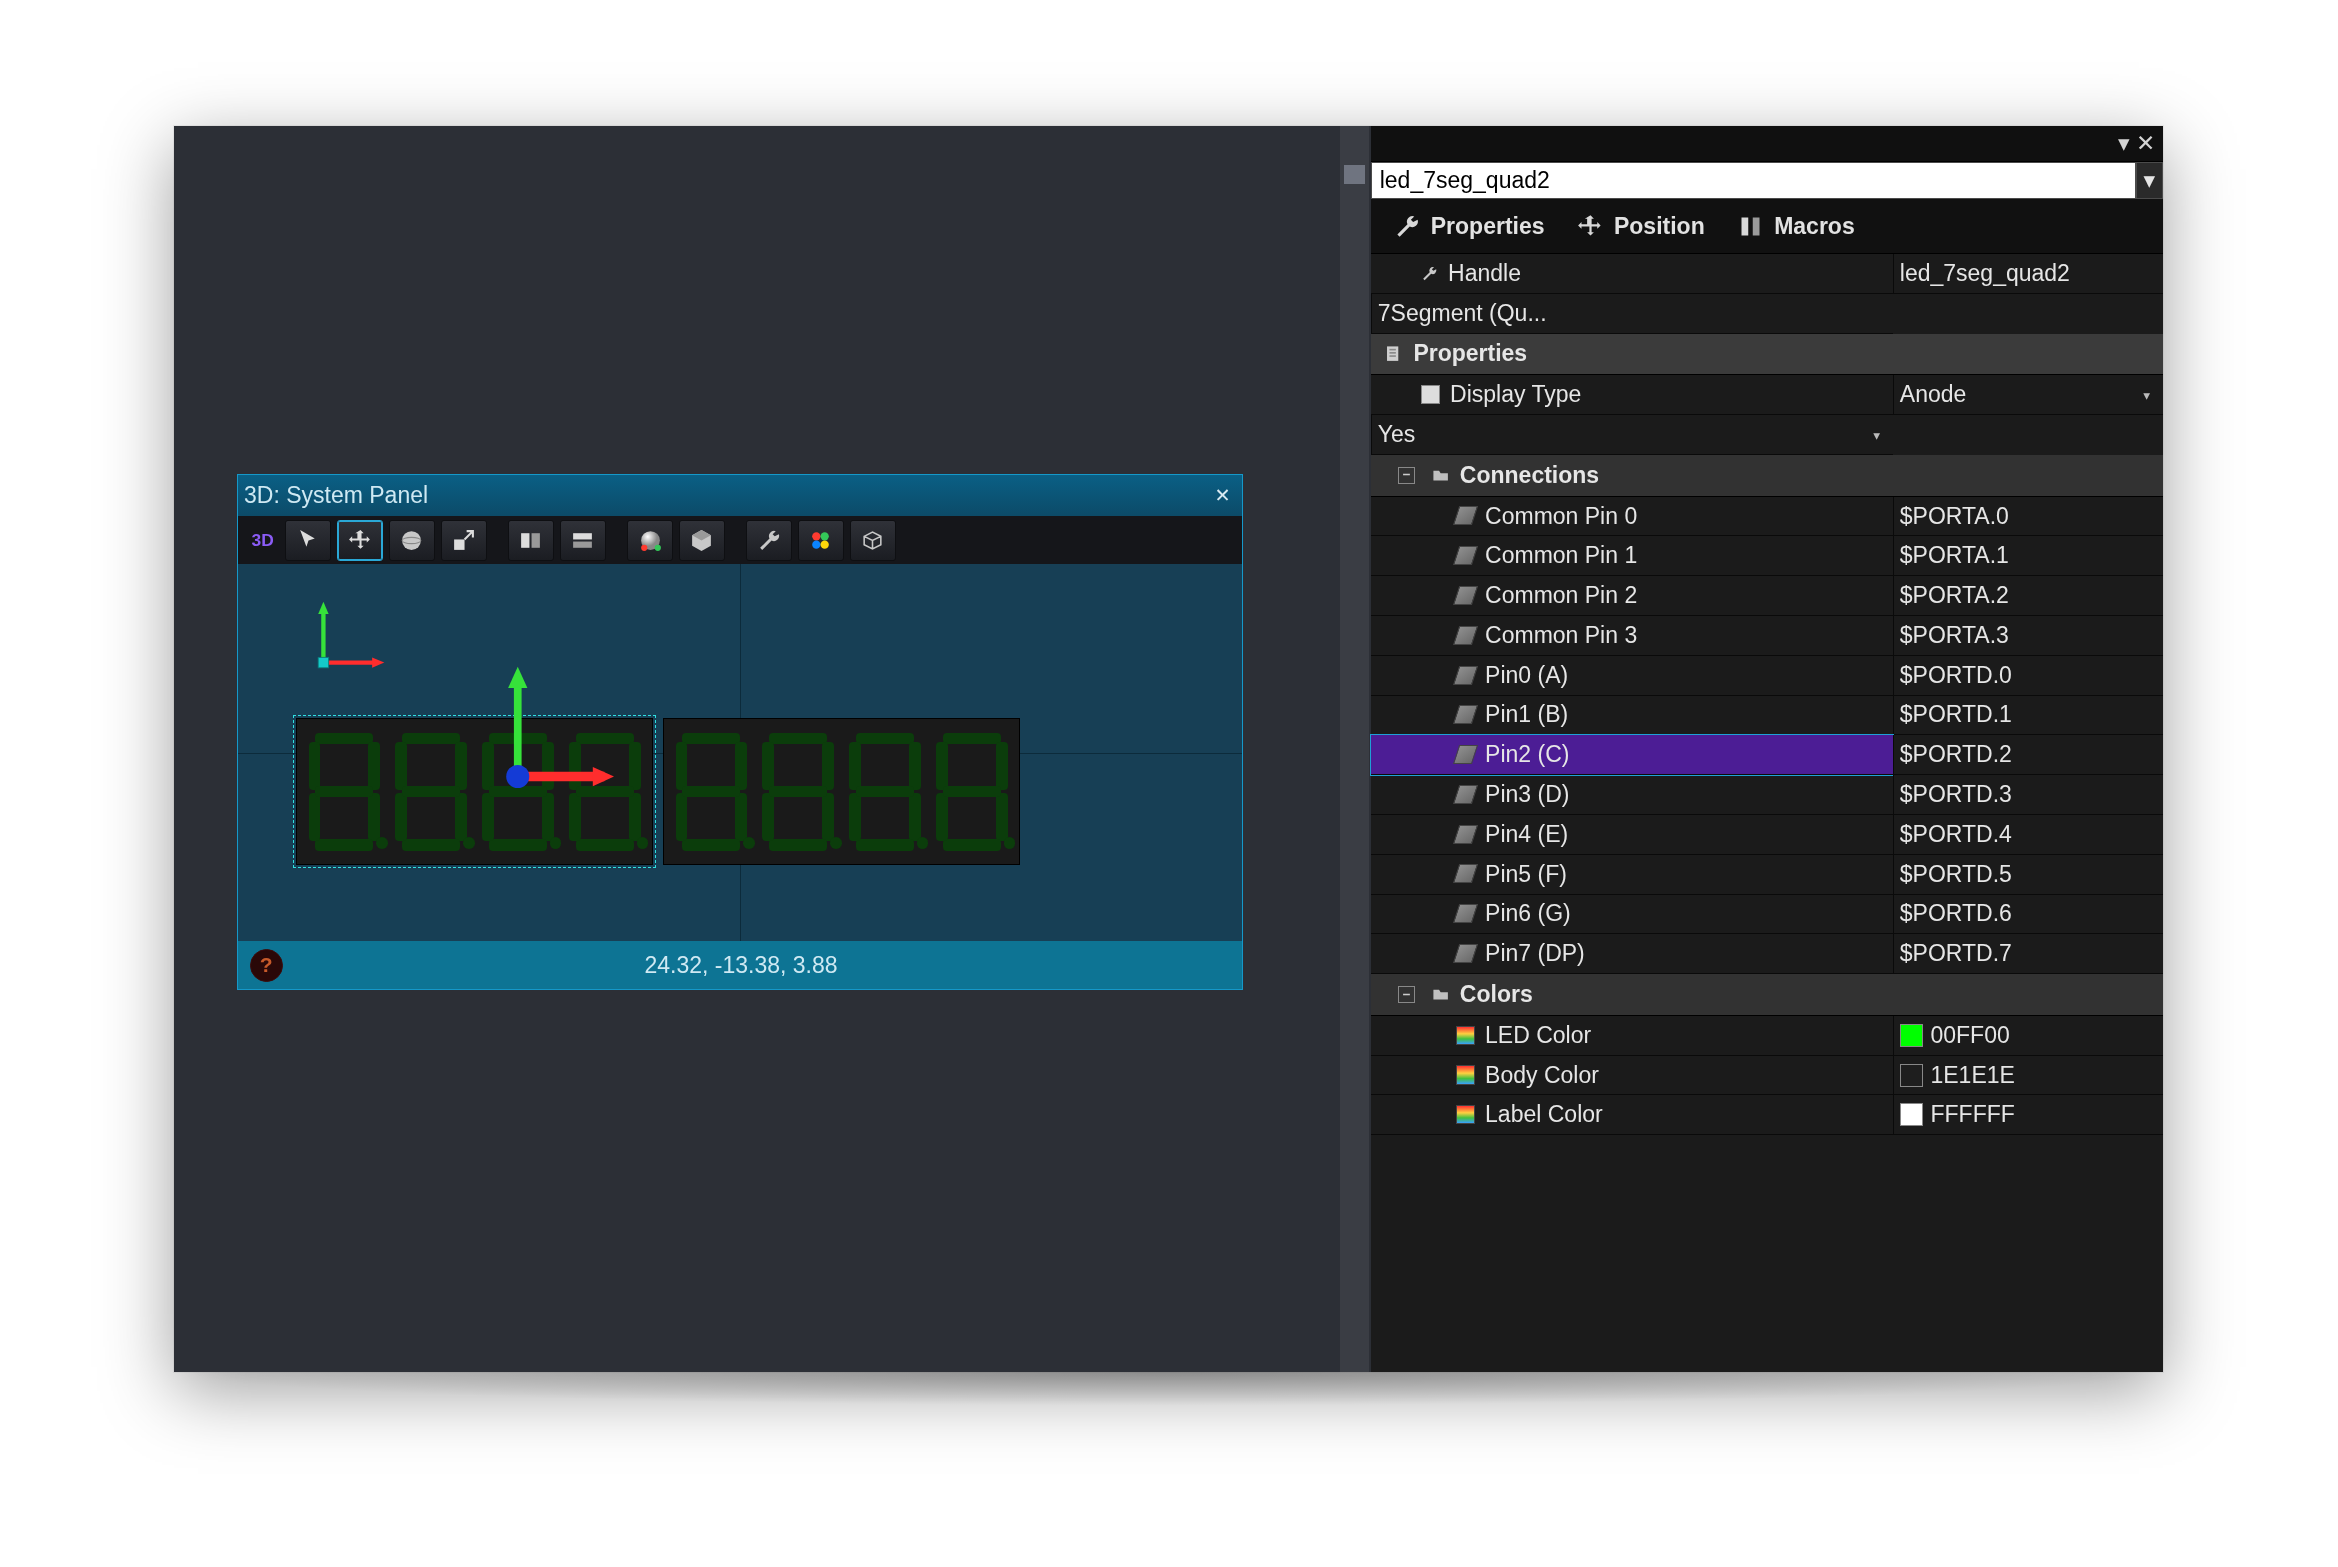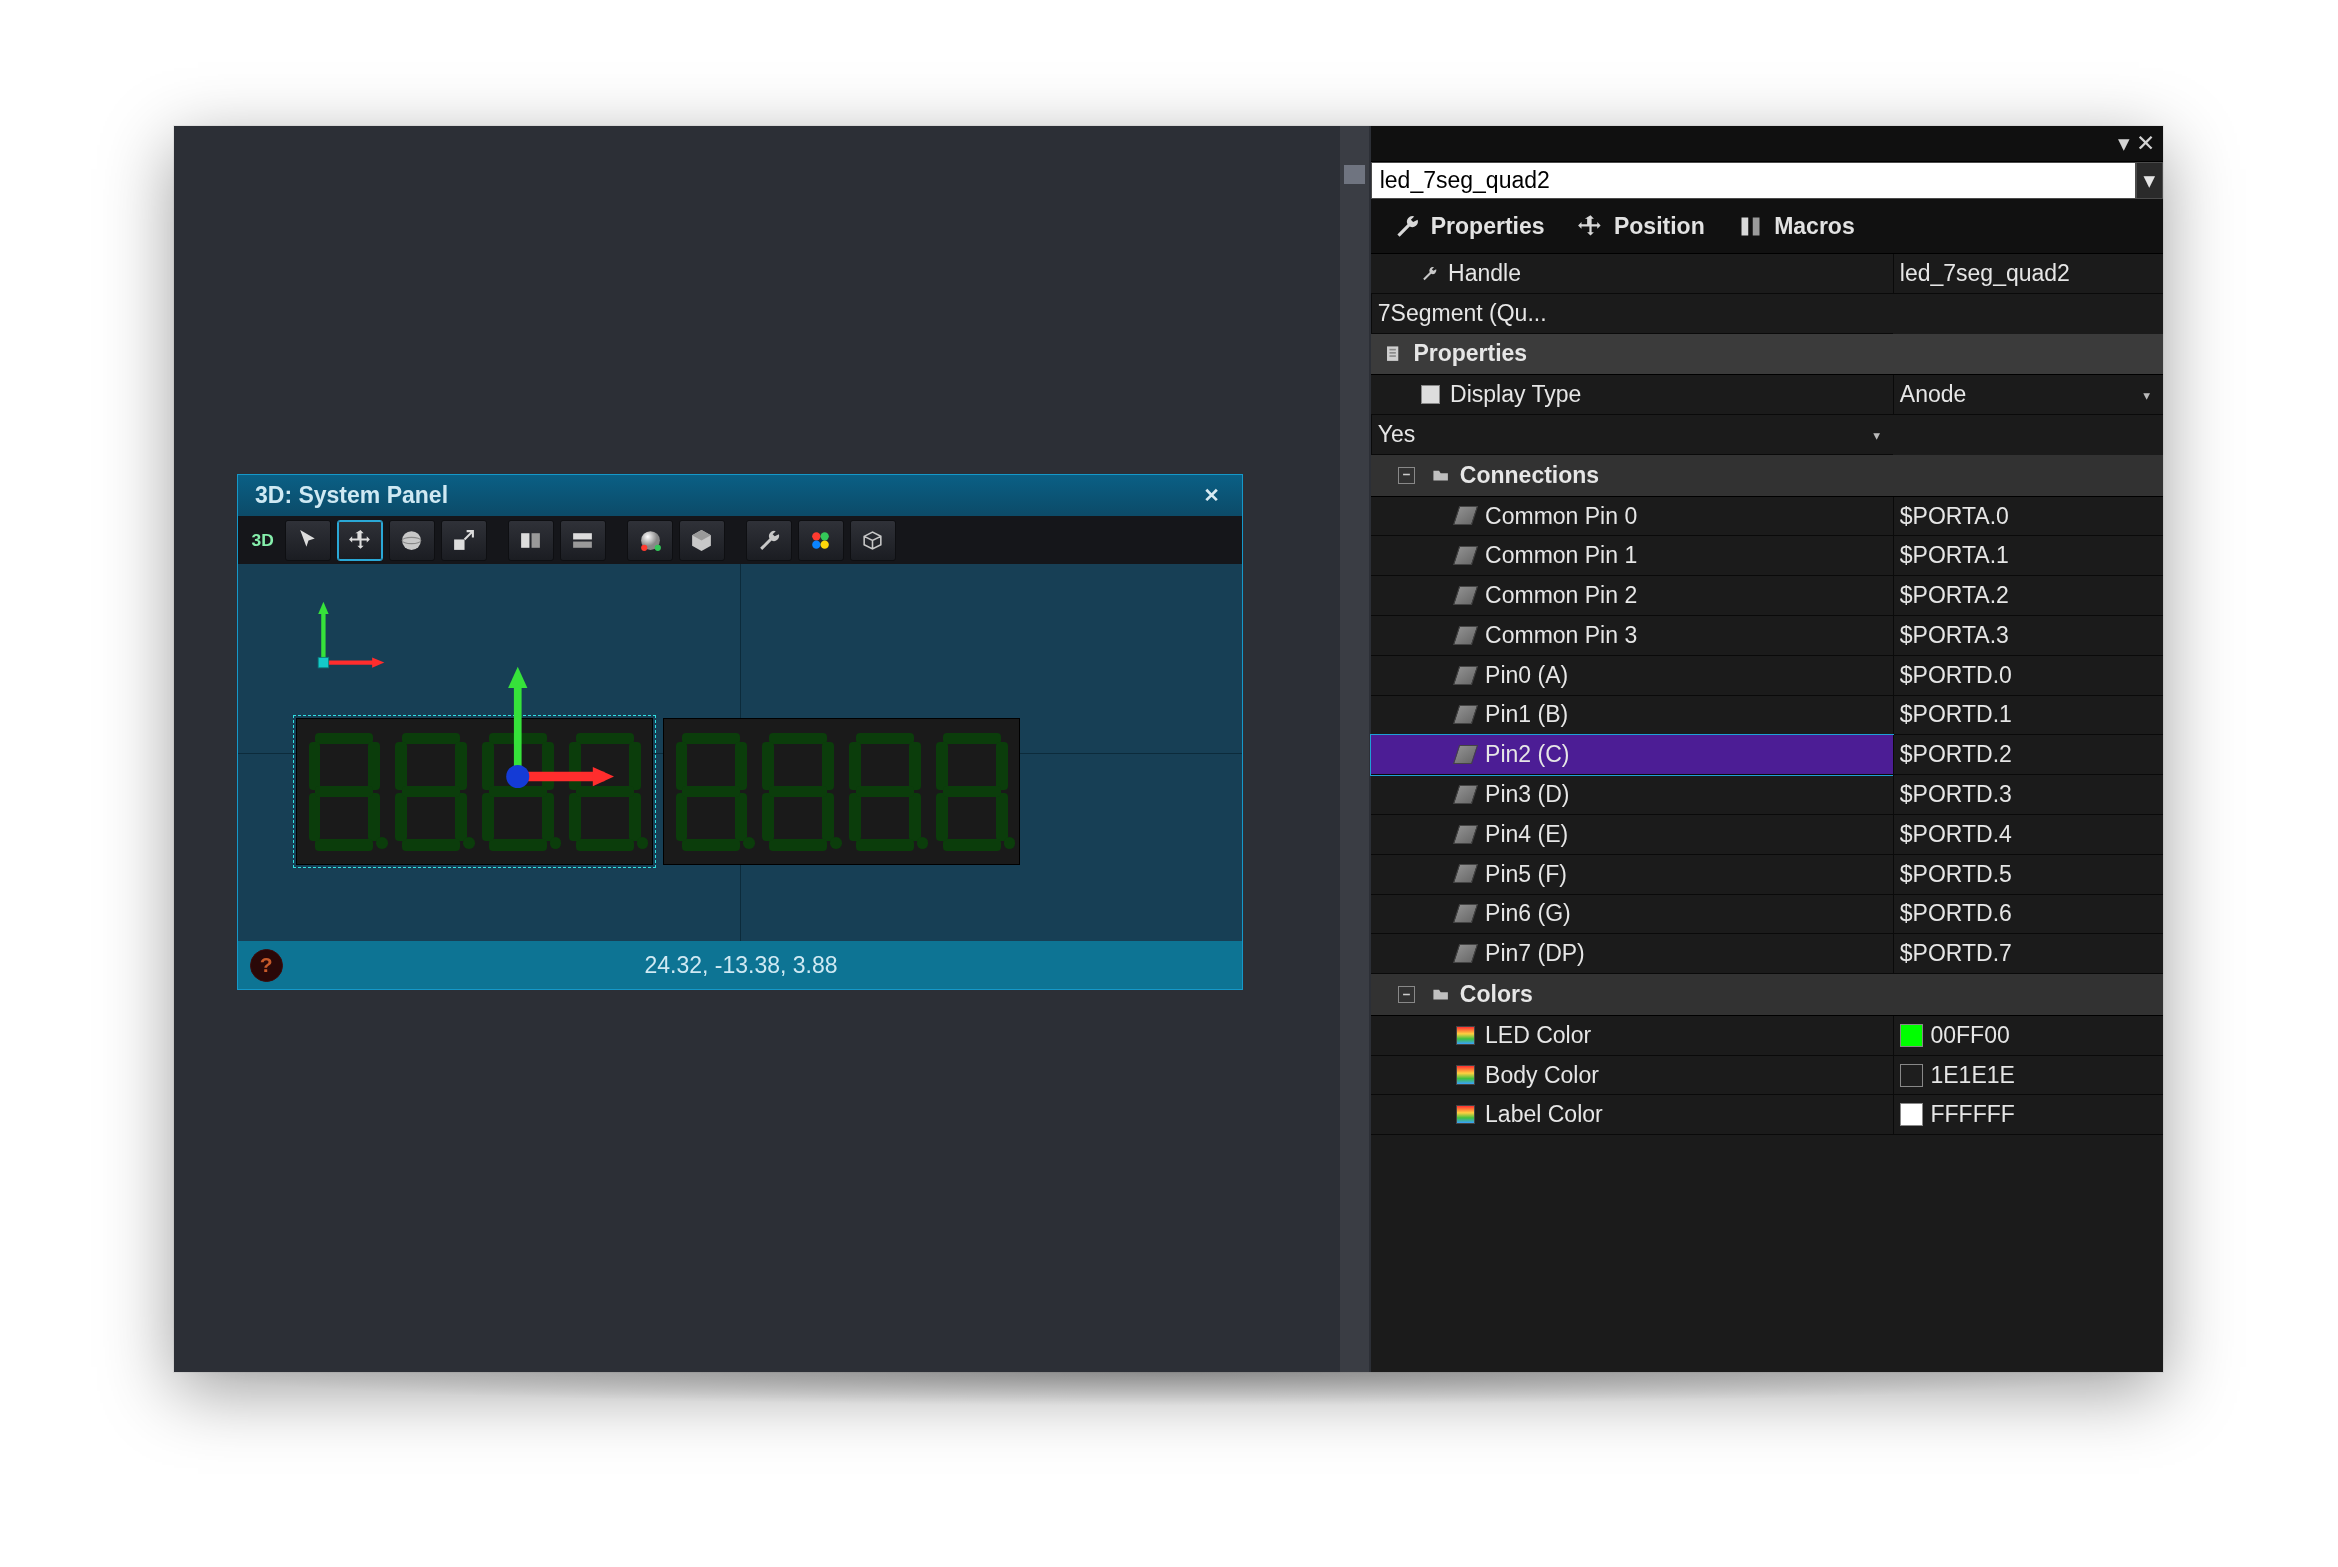--- a/index.html
+++ b/index.html
@@ -31,24 +31,24 @@
     position: absolute;
     left: 63px; top: 348px;
     width: 1004px;
     background: #11344a;
     border: 1.9px solid #1598c9;
     color: #cfe9f3;
   }
   .panel3d .titlebar {
     height: 41px;
     display: flex; align-items: center;
-    padding: 0 17px;
+    padding: 0 6px;
     background: linear-gradient(#0a5f85, #0c4b68);
     font-size: 23px;
-    font-weight: 700;
+    font-weight: 400;
     justify-content: space-between;
   }
   .panel3d .titlebar .close {
     width: 27px; height: 27px;
     color: #d8eaf2; font-size: 19.3px;
     display:flex;align-items:center;justify-content:center;
     cursor: pointer;
   }
   .panel3d .toolbar {
     height: 48px;
@@ -62,21 +62,21 @@
     border: 1px solid #0e0f12;
     border-radius: 2.9px;
     display:flex;align-items:center;justify-content:center;
     cursor:pointer;
   }
   .panel3d .toolbar .tbtn.active {
     border-color: #2aa8d6;
     box-shadow: inset 0 0 0 1px #2aa8d6;
   }
   .panel3d .toolbar .sep { width:9.7px; }
-  .panel3d .toolbar .txt3d { color:#86efac; font-weight:700; font-size:17.4px; padding:0 5.8px;}
+  .panel3d .toolbar .txt3d { color:#8b5cf6; font-weight:700; font-size:17.4px; padding:0 5.8px;}
   .tbtn svg { width: 25px; height: 25px; }
   .viewport {
     position: relative;
     height: 377px;
     background: #173f55;
     overflow: hidden;
   }
   .viewport .crossV { position:absolute; left:50%; top:0; bottom:0; width:1px; background:#0c2b3b; }
   .viewport .crossH { position:absolute; top:50%; left:0; right:0; height:1px; background:#0c2b3b; }
   .origin-gizmo {

